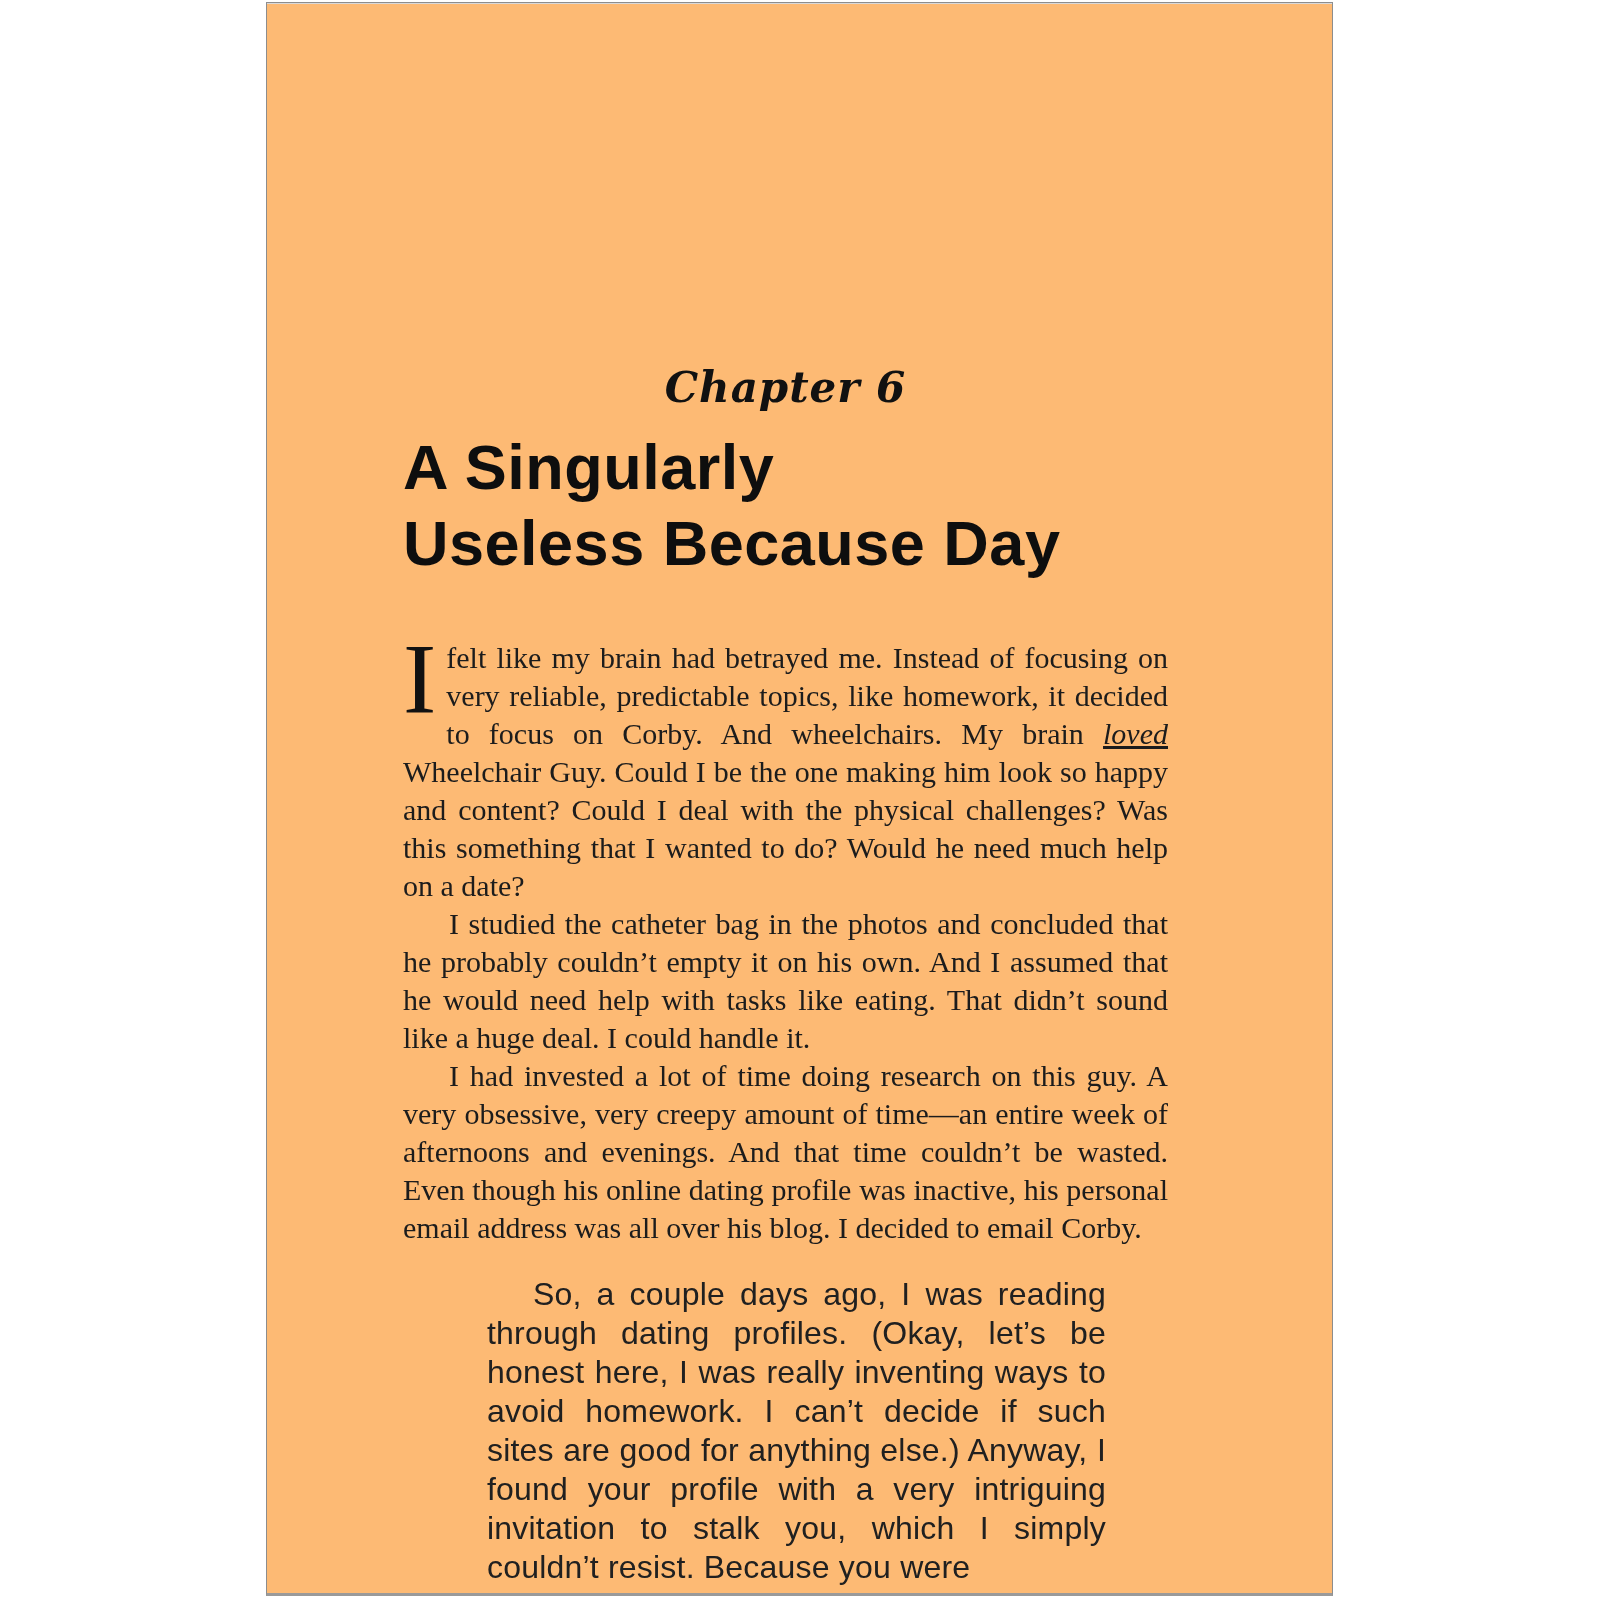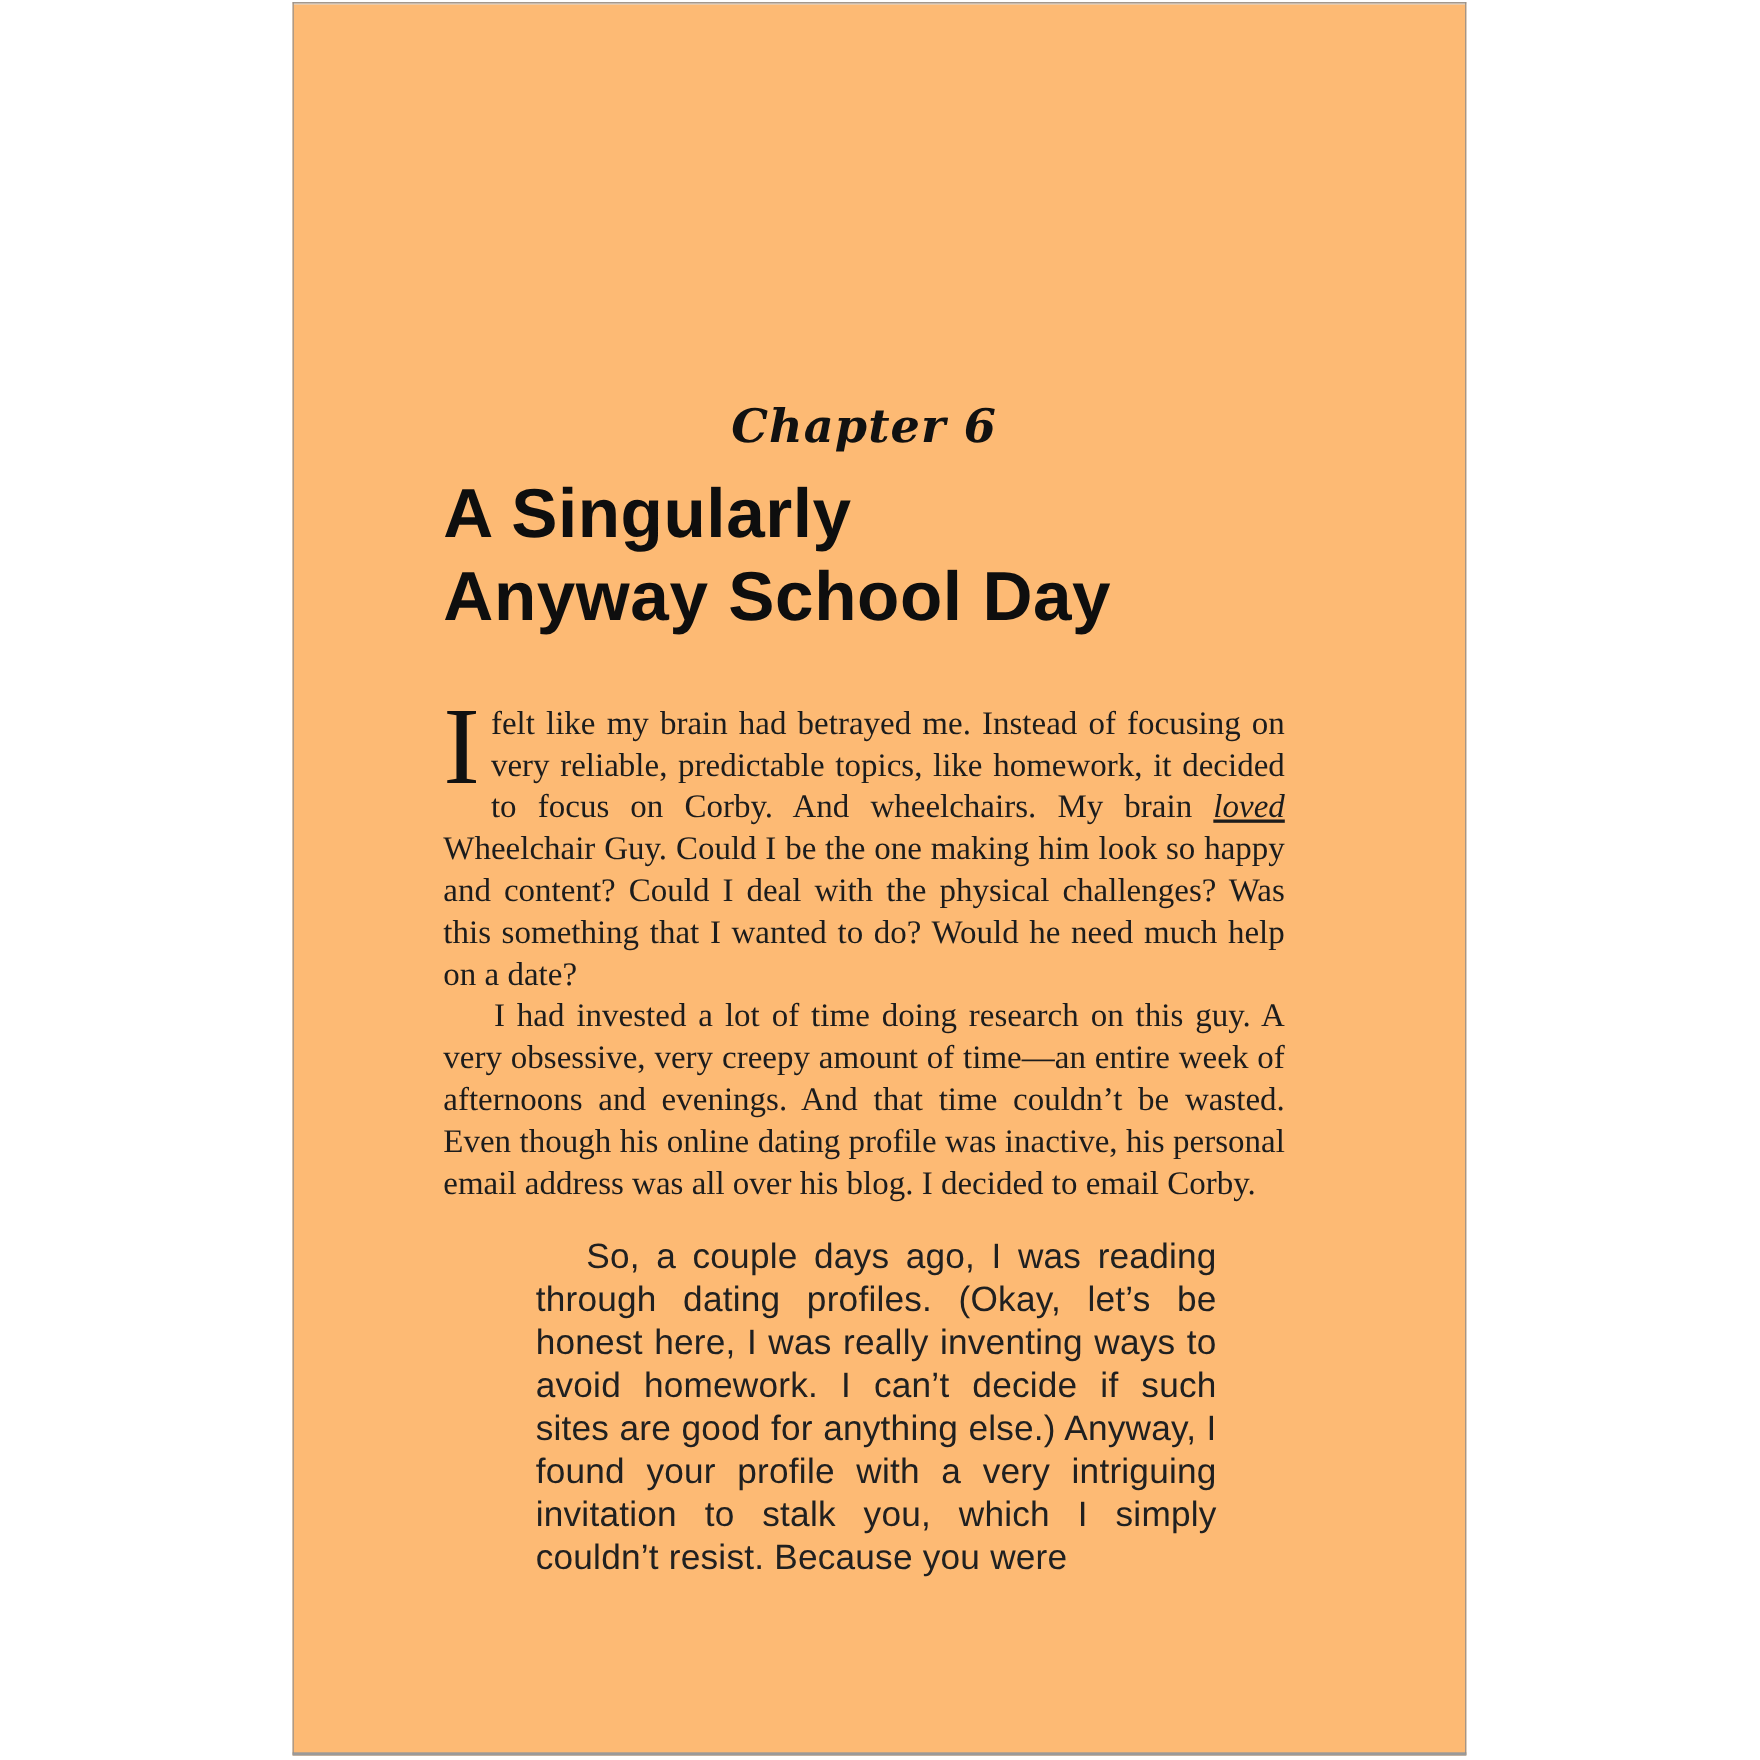--- a/index.html
+++ b/index.html
@@ -87,26 +87,27 @@
 </head>
 <body>
 
 <div class="book-page">
   <div class="page-content">
 
     <div class="chapter-heading">Chapter 6</div>
 
     <div class="chapter-title">
       <div>A Singularly</div>
-      <div>Anyway School Day</div>
+      <div>Useless Because Day</div>
     </div>
 
     <div class="body-text">
       <p>
         <span class="drop-cap">I</span><span>felt like my brain had betrayed me. Instead of focusing on very reliable, predictable topics, like homework, it decided to focus on Corby. And wheelchairs. My brain </span><span class="italic-word">loved</span><span> Wheelchair Guy. Could I be the one making him look so happy and content? Could I deal with the physical challenges? Was this something that I wanted to do? Would he need much help on a date?</span>
       </p>
+      <p class="indented">I studied the catheter bag in the photos and concluded that he probably couldn’t empty it on his own. And I assumed that he would need help with tasks like eating. That didn’t sound like a huge deal. I could handle it.</p>
       <p class="indented">I had invested a lot of time doing research on this guy. A very obsessive, very creepy amount of time—an entire week of afternoons and evenings. And that time couldn’t be wasted. Even though his online dating profile was inactive, his personal email address was all over his blog. I decided to email Corby.</p>
     </div>
 
     <div class="email-excerpt">So, a couple days ago, I was reading through dating profiles. (Okay, let’s be honest here, I was really inventing ways to avoid homework. I can’t decide if such sites are good for anything else.) Anyway, I found your profile with a very intriguing invitation to stalk you, which I simply couldn’t resist. Because you were</div>
 
   </div>
 </div>
 
 </body></html>

